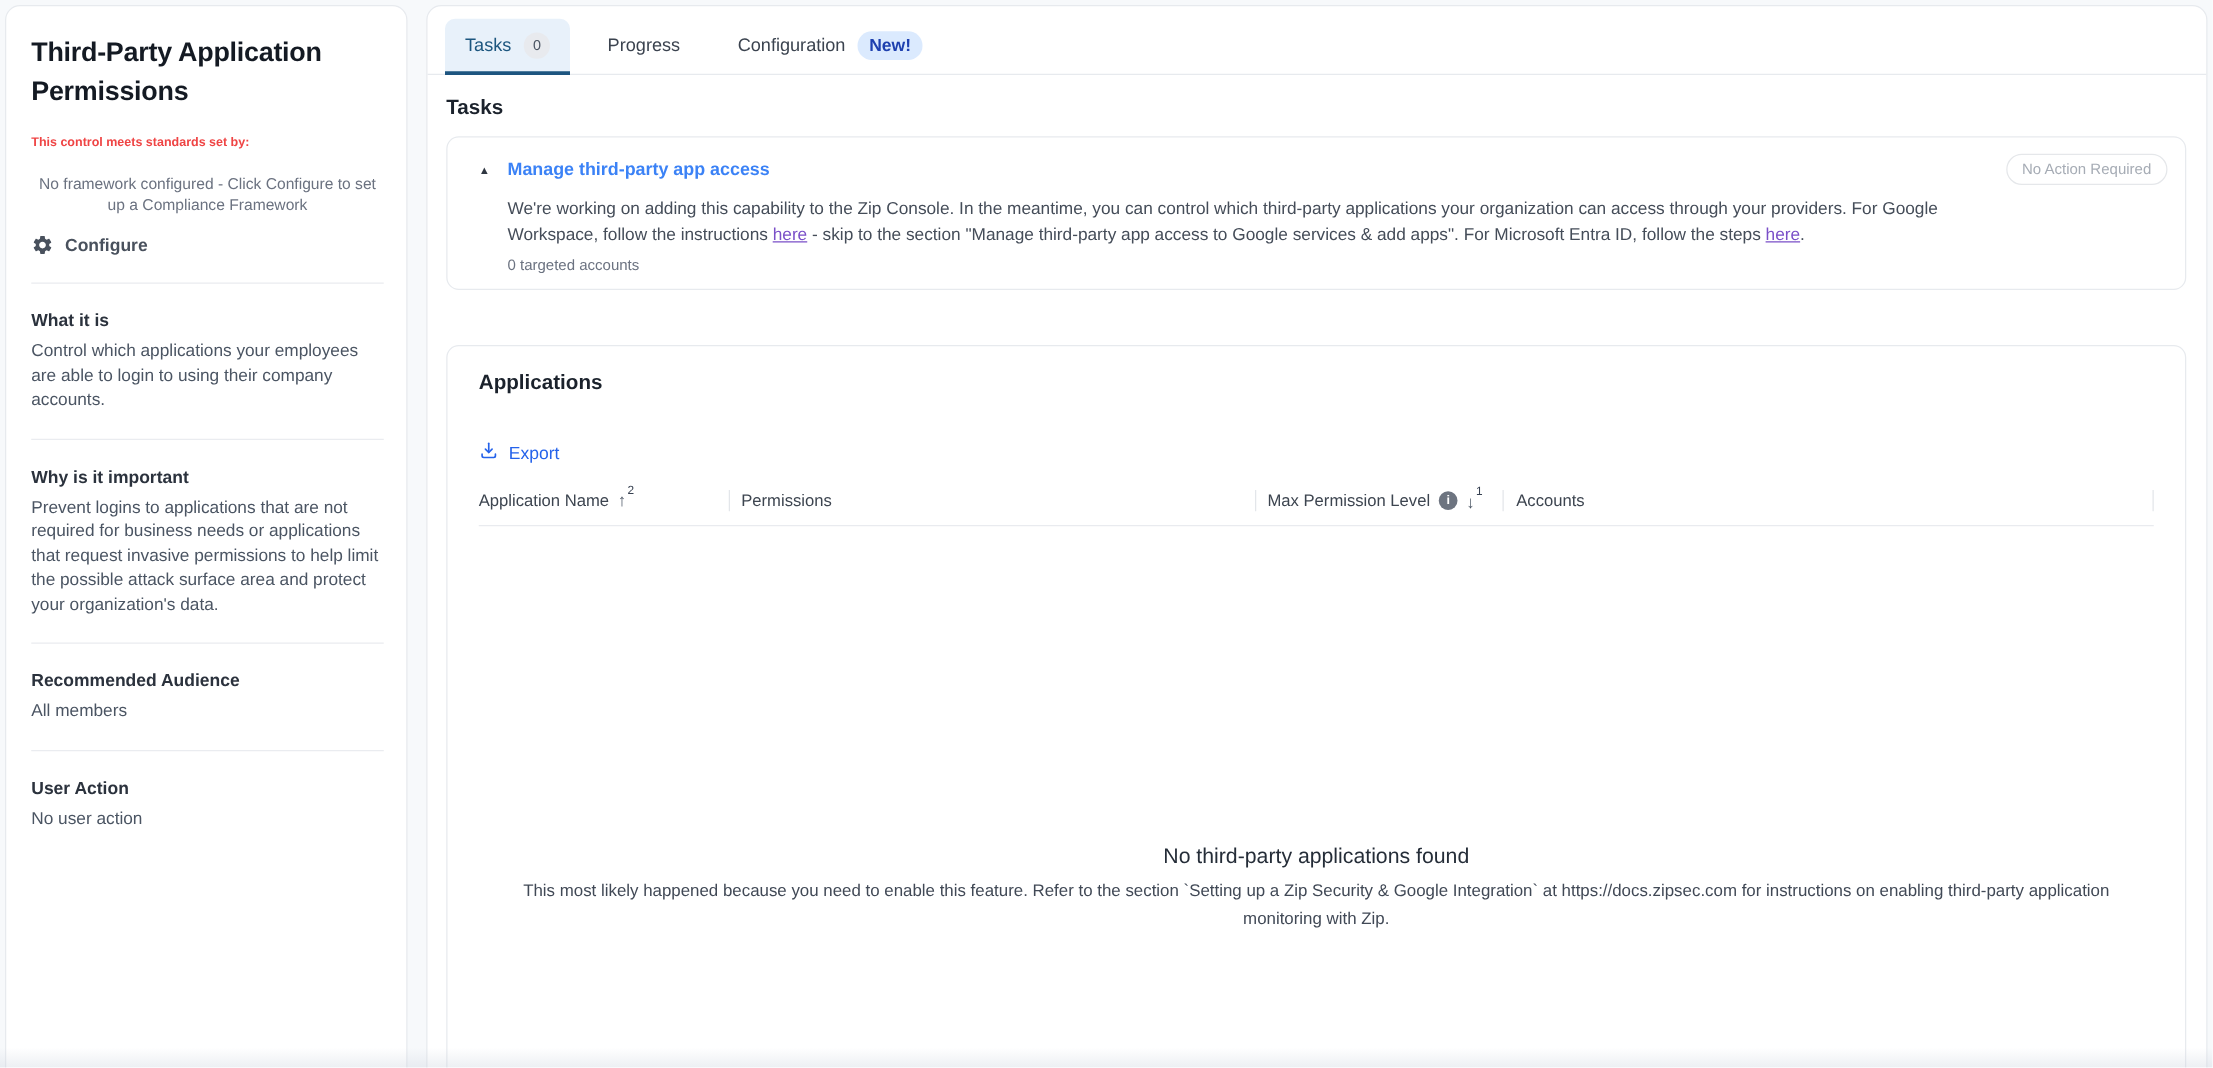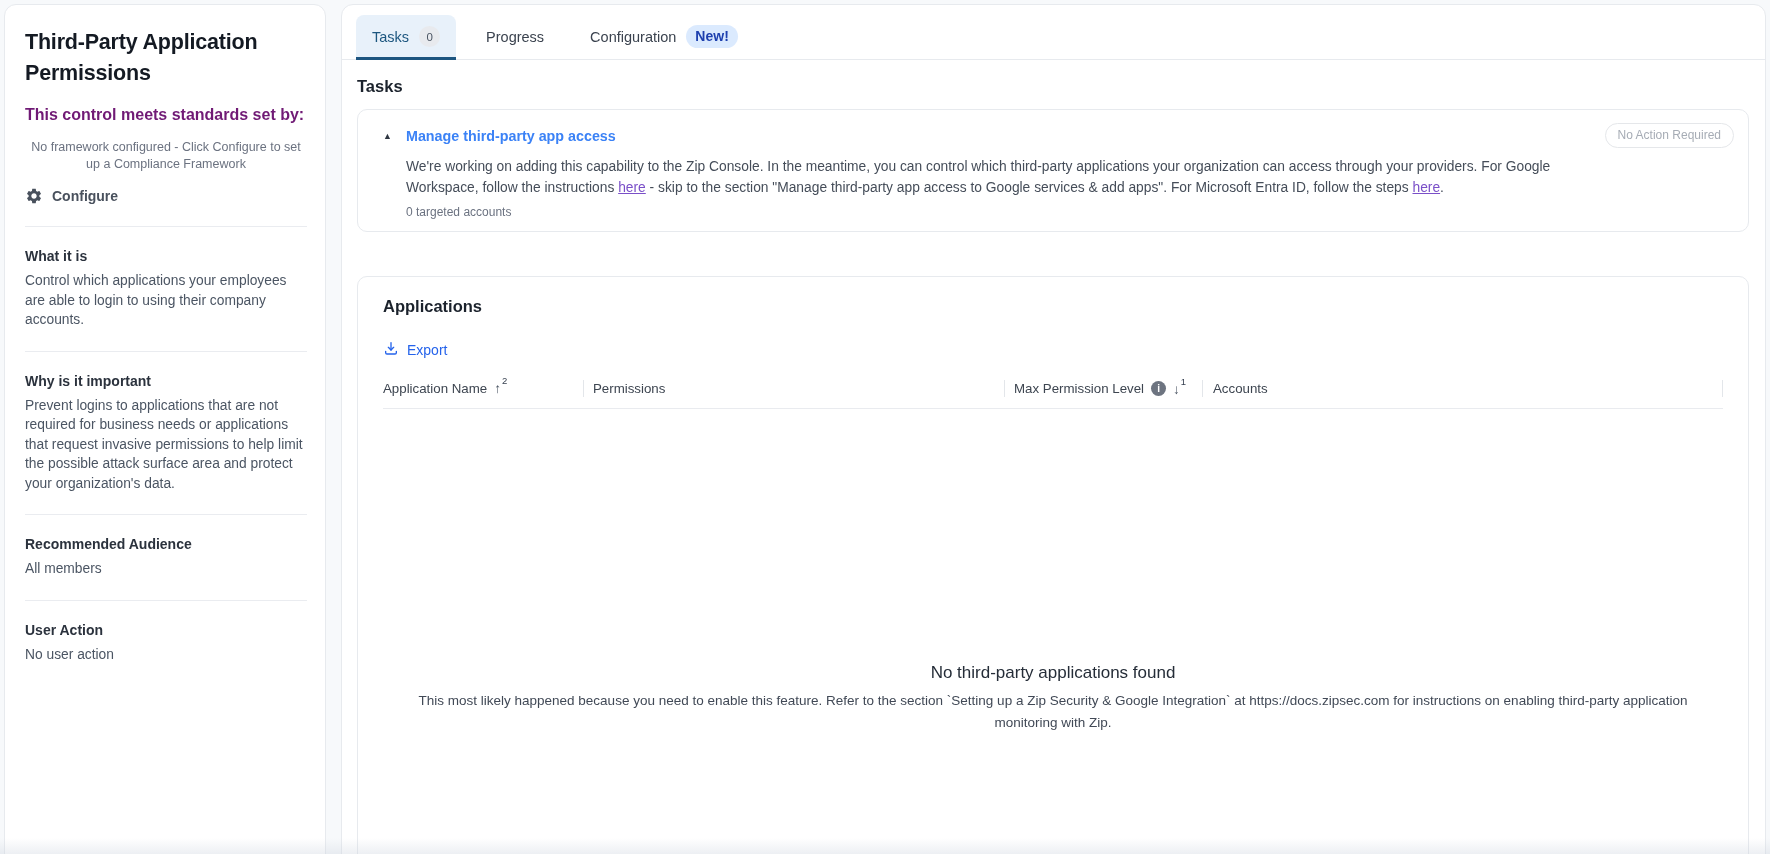--- a/index.html
+++ b/index.html
@@ -14,21 +14,21 @@
   .sidebar {
     position:absolute; left:4px; top:4px; width:322px; height:868px;
     background:#fff; border:1px solid #e7eaee; border-radius:12px;
     padding:22px 18px 0 20px;
   }
   .page-title {
     margin:0; font-size:21.5px; line-height:31px; font-weight:700;
     color:#141a23; letter-spacing:-0.2px;
   }
   .standards { margin-top:17px; }
-  .standards-label { font-size:16px; font-weight:700; color:#701a75; line-height:17px; }
+  .standards-label { font-size:10px; font-weight:700; color:#ef4444; line-height:17px; }
   .standards-value { font-size:12.5px; color:#6b7280; line-height:17px; margin-top:16px;text-align:center; }
   .configure-btn {
     display:flex; align-items:center; gap:9px; margin-top:14px; padding:0;
     background:none; border:none; cursor:pointer;
     font-family:inherit; font-size:14px; font-weight:600; color:#49515d;
   }
   .configure-btn svg { display:block; }
   .side-section { border-top:1px solid #eaecf0; margin-top:21px; padding-top:21px; }
   .side-heading { margin:0 0 7px; font-size:14px; font-weight:700; color:#2b323d; }
   .side-body { margin:0; font-size:13.8px; color:#4b5563; line-height:19.5px; }
@@ -80,21 +80,21 @@
   }
   .task-body a { color:#7a4fc8; text-decoration:underline; cursor:pointer; }
   .task-meta { margin:7px 0 0 23px; font-size:12px; color:#6b7280; }
 
   
   .apps-card {
     border:1px solid #e7eaee; border-radius:10px; margin-top:44px;
     height:592px; padding:20px 25px 0; position:relative; overflow:hidden;
   }
   .apps-heading { margin:0; font-size:16.5px; font-weight:700; color:#1b222c; }
-  .toolbar { display:flex; justify-content:space-between; margin-top:24px; }
+  .toolbar { display:flex; justify-content:space-between; margin-top:36px; }
   .export-btn {
     display:flex; align-items:center; gap:8px; padding:0; background:none; border:none;
     font-family:inherit; font-size:14px; color:#2563eb; cursor:pointer;
   }
   .search-box {
     display:flex; align-items:center; gap:9px; width:233px;
     border-bottom:1px solid #d8dbe0; padding:4px 2px 9px;
   }
   .search-box input {
     border:none; outline:none; background:transparent; width:100%;

